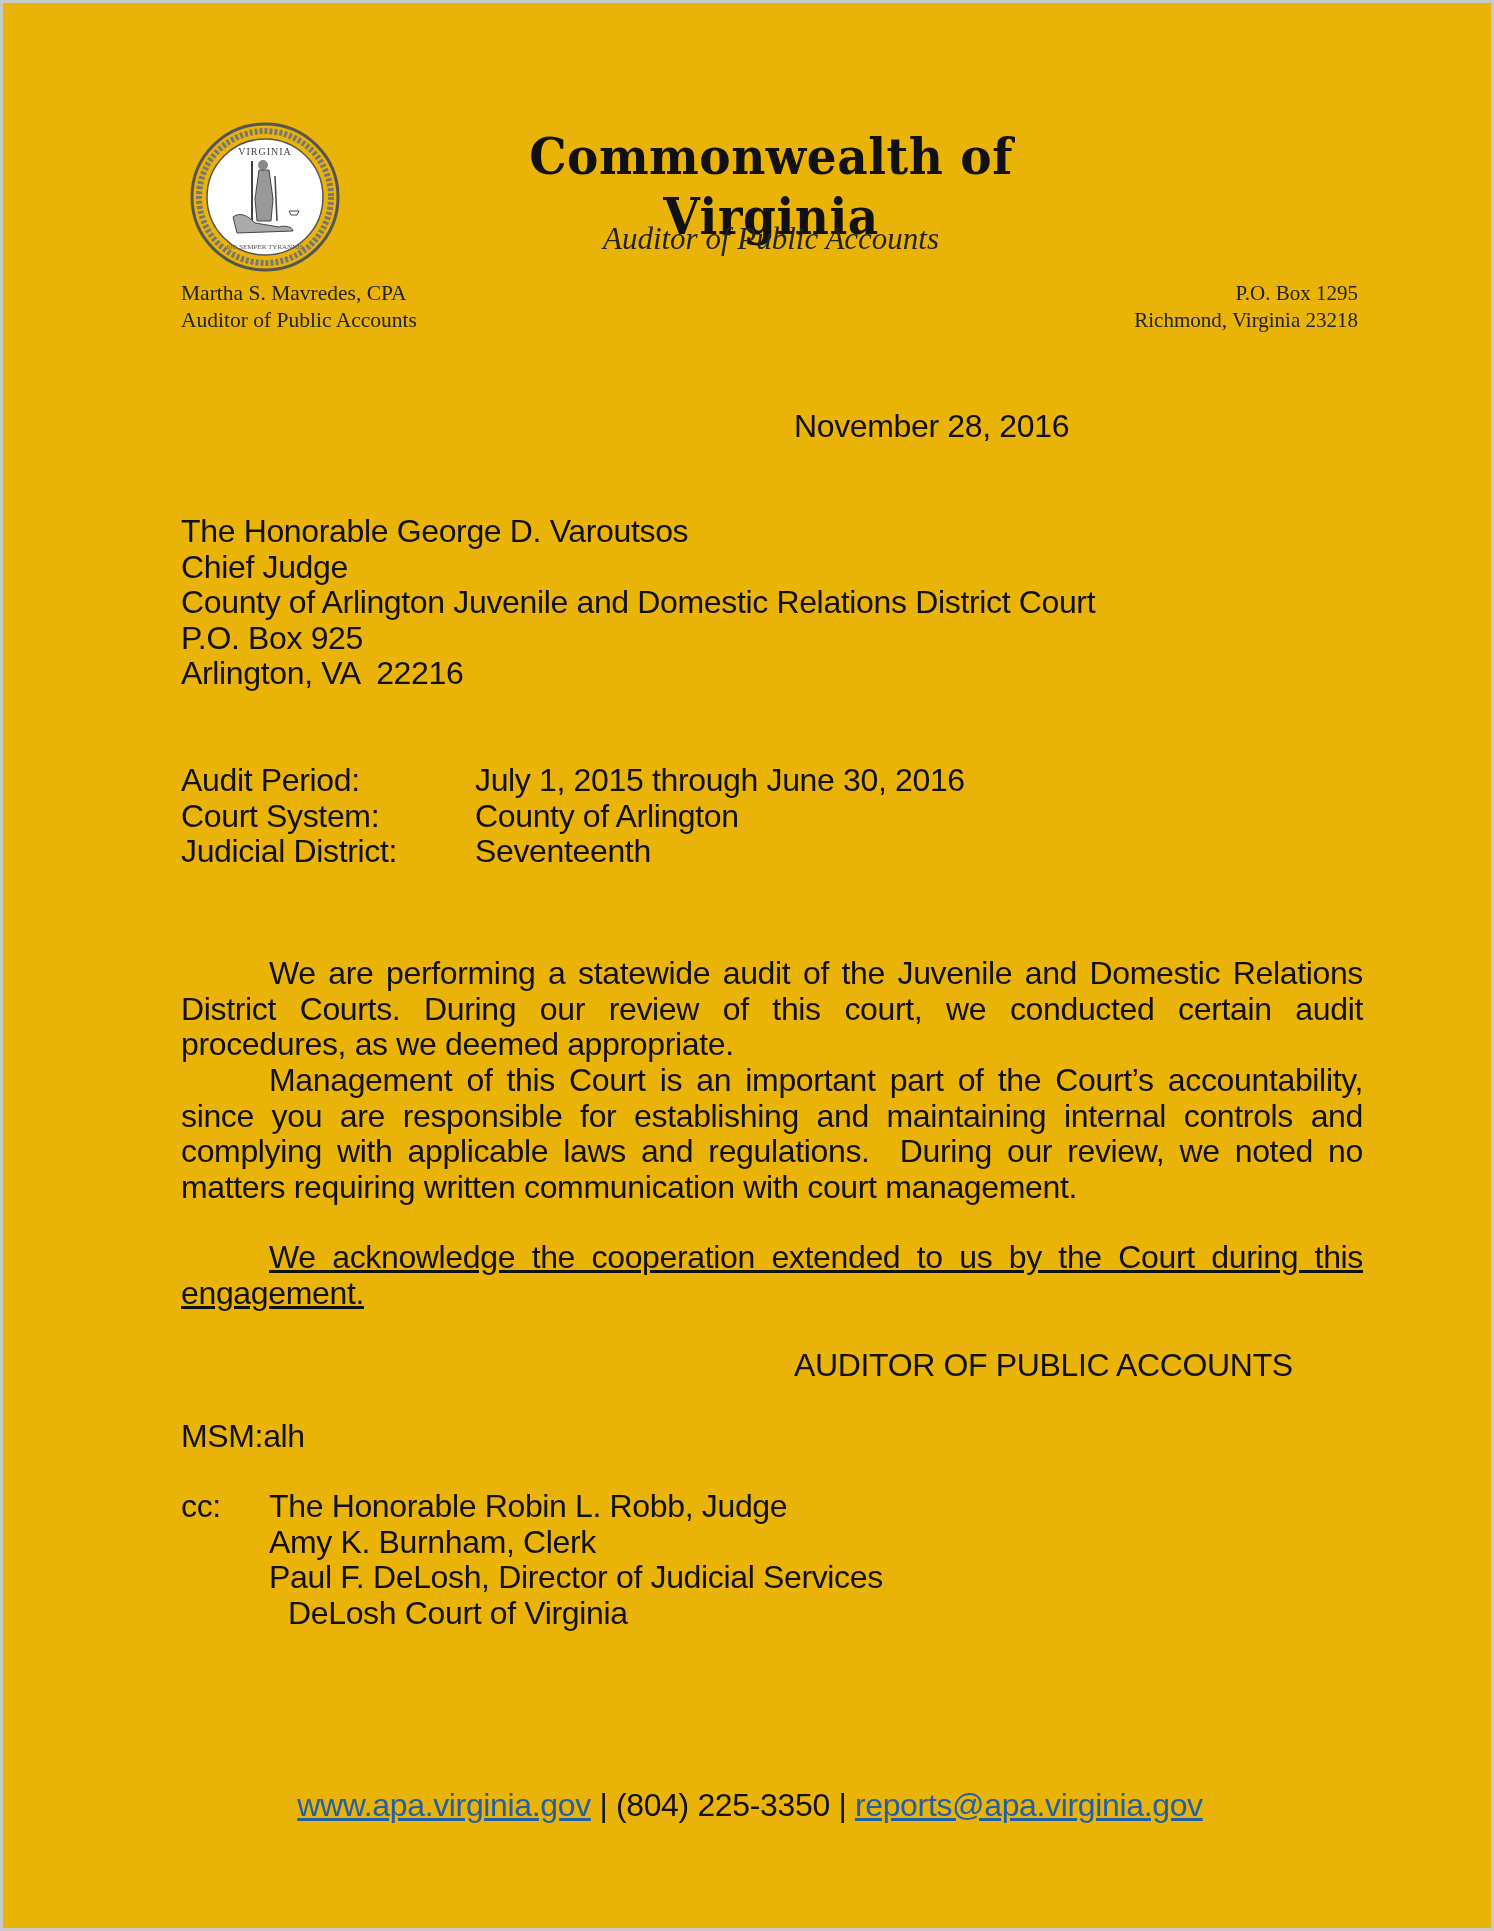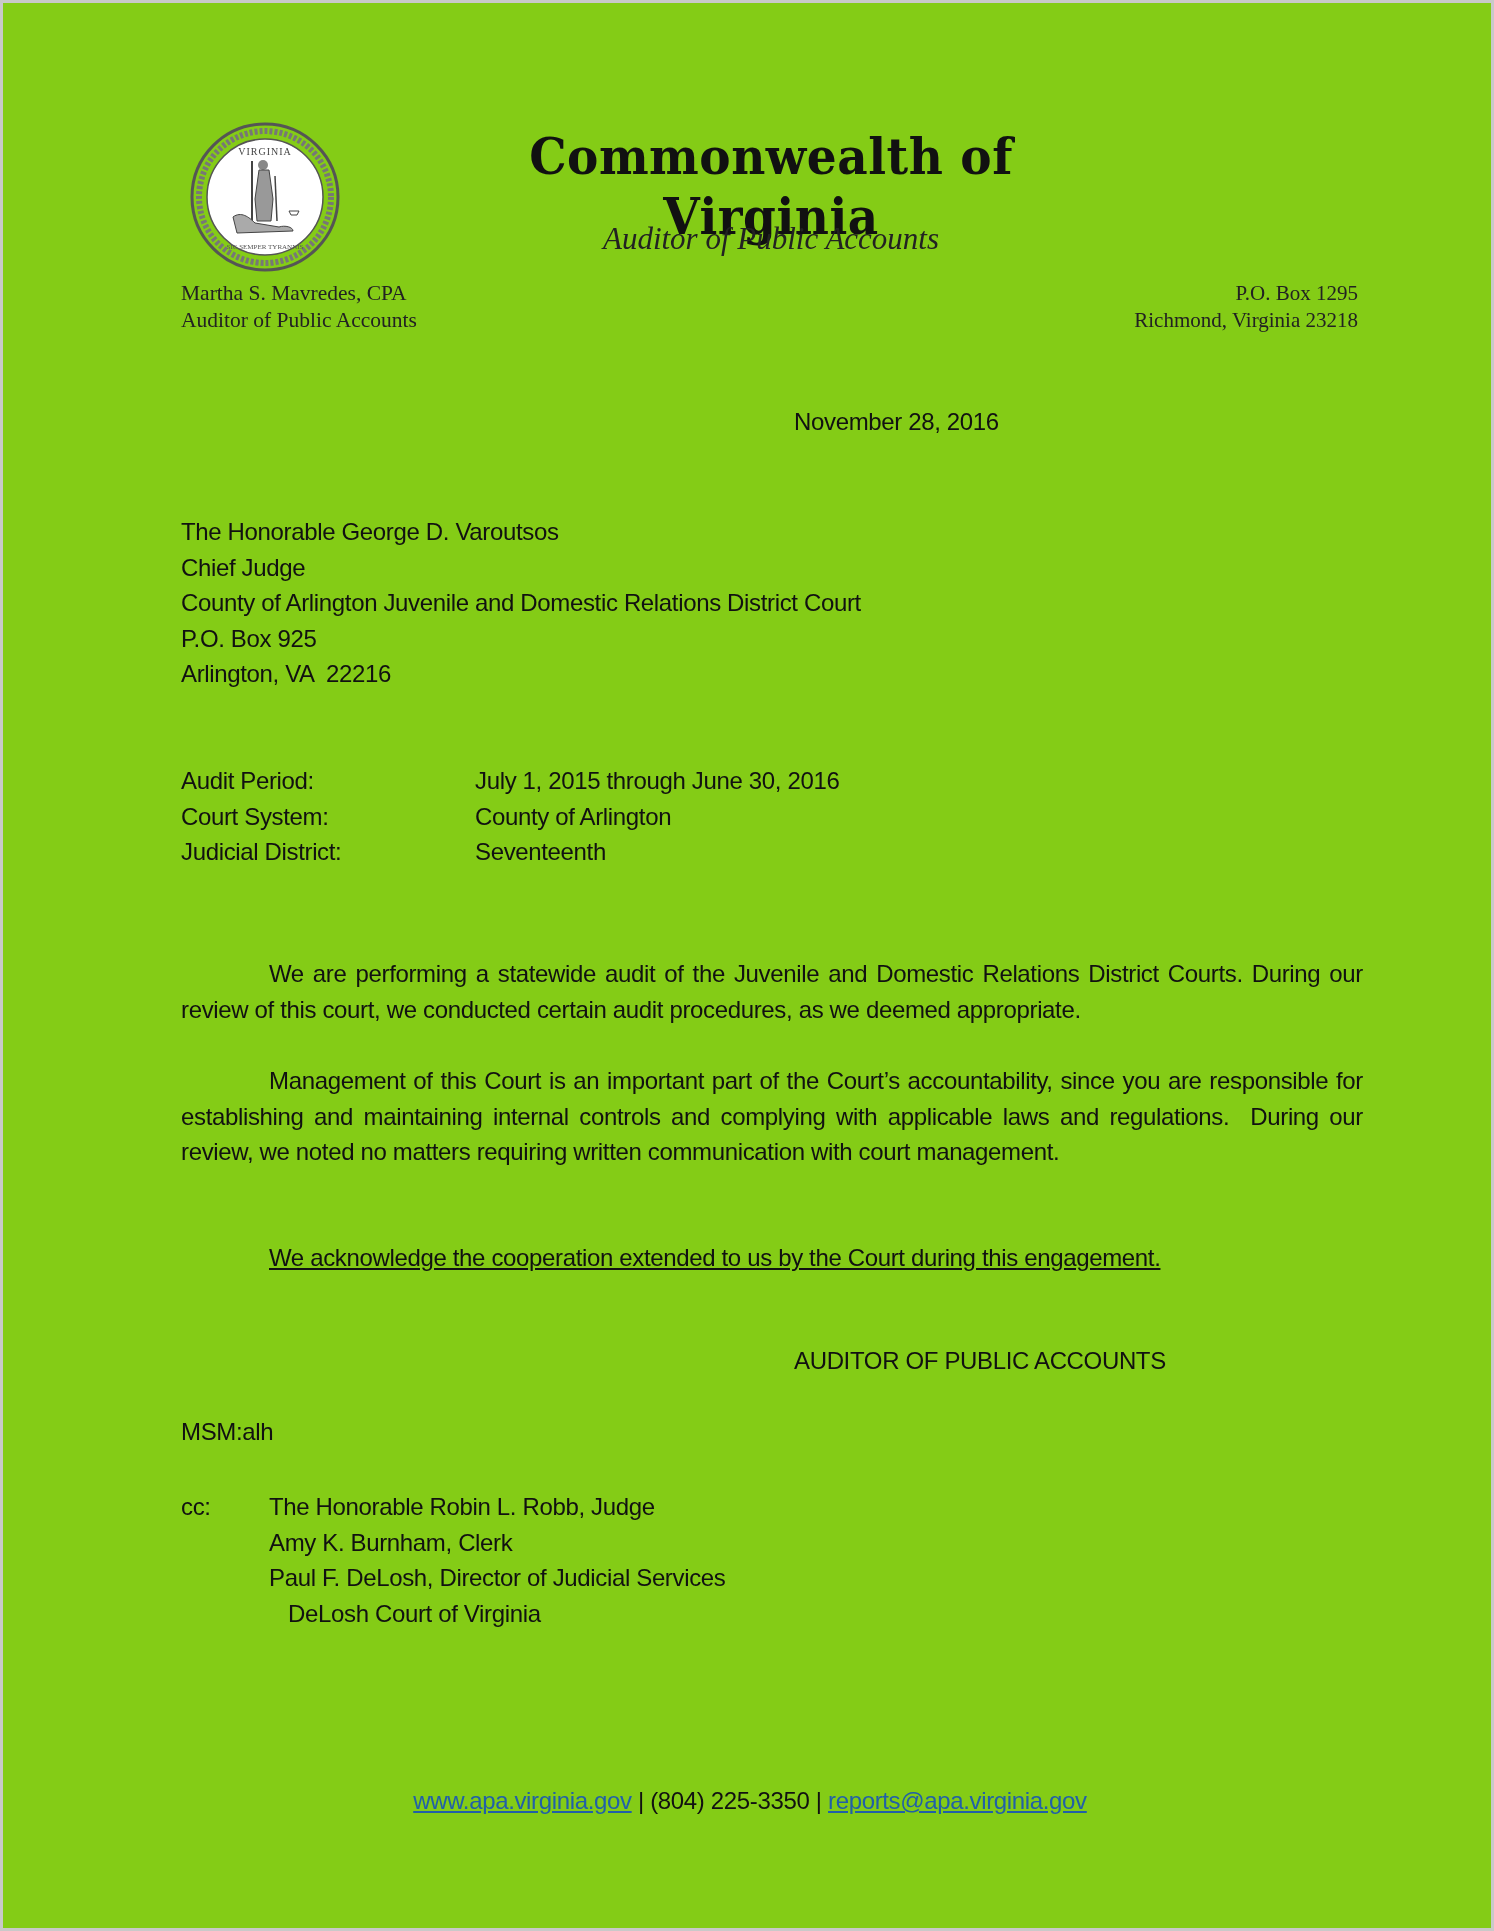--- a/index.html
+++ b/index.html
@@ -1,23 +1,23 @@
 <!DOCTYPE html>
 <html><head>
 <meta charset="utf-8">
 <style>
   html, body { margin: 0; padding: 0; background: #ffffff; }
   body { width: 1494px; height: 1931px; position: relative; overflow: hidden; }
   .page {
     position: absolute; left: 0; top: 0; width: 1494px; height: 1931px;
-    box-sizing: border-box; border: 3px solid #c9c9c9; background: #84cc16;
+    box-sizing: border-box; border: 3px solid #c9c9c9; background: #eab308;
   }
   .abs { position: absolute; white-space: nowrap; }
   .serif { font-family: "Liberation Serif", "DejaVu Serif", serif; color: #222; }
-  .body-txt { font-family: "Liberation Sans", "DejaVu Sans", sans-serif; color: #111; font-size: 24px; letter-spacing: -0.35px; }
+  .body-txt { font-family: "Liberation Sans", "DejaVu Sans", sans-serif; color: #111; font-size: 32px; letter-spacing: -0.35px; }
 
   
   .seal { position: absolute; left: 186px; top: 118px; width: 152px; height: 152px; }
 
   
   .title {
     position: absolute; left: 450px; top: 128px; width: 636px; text-align: center;
     font-family: "DejaVu Serif", "Liberation Serif", serif; font-weight: bold;
     font-size: 47px; color: #111; letter-spacing: 0.5px; transform: scaleY(1.08);
   }

